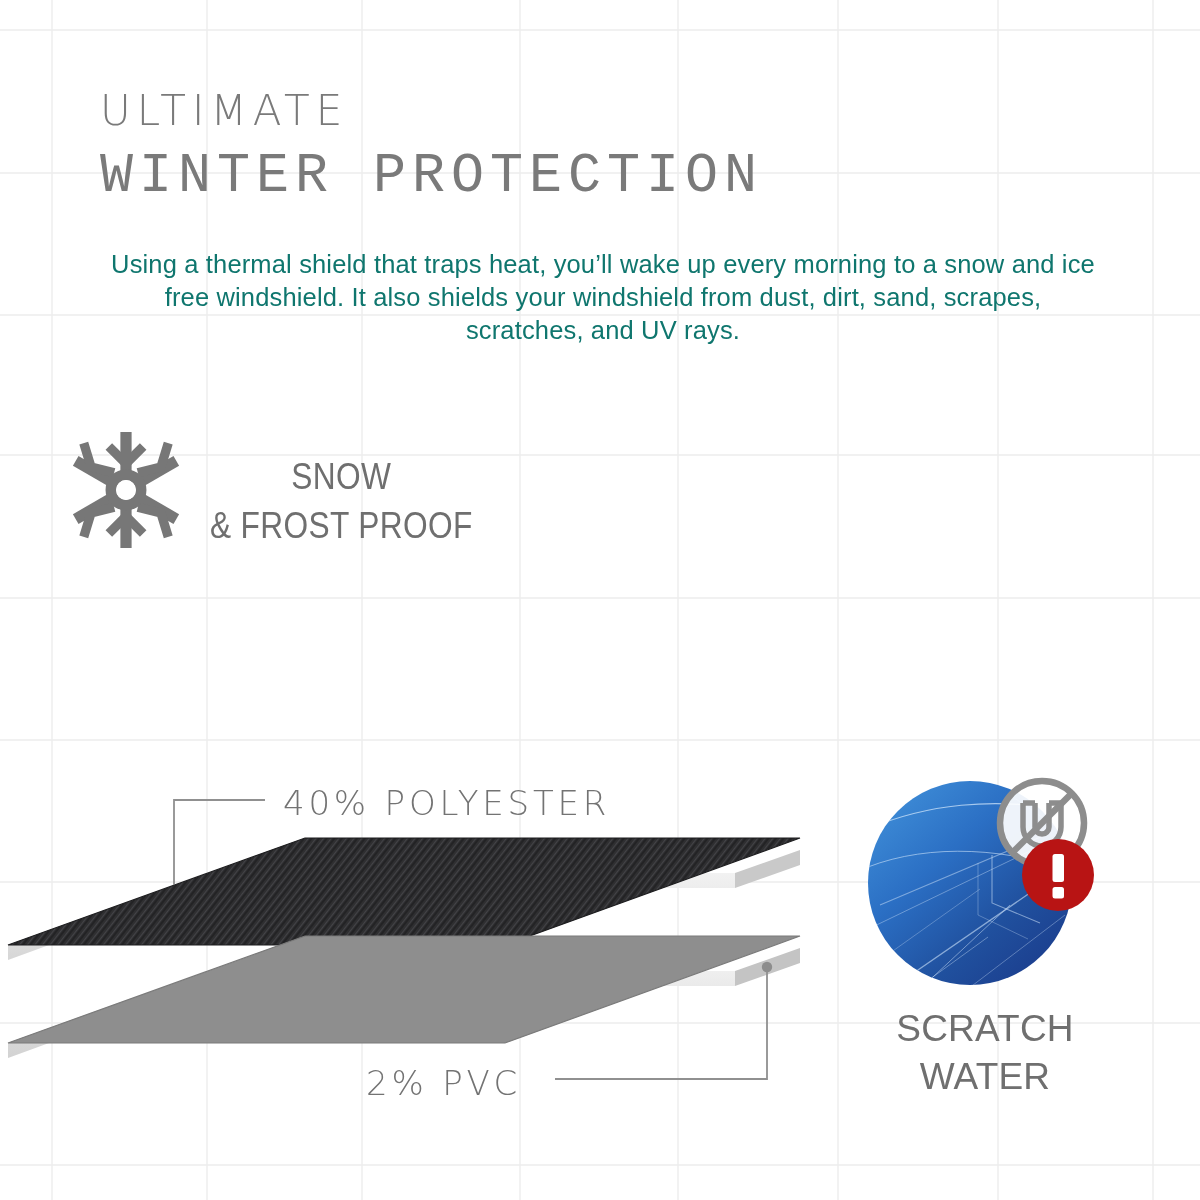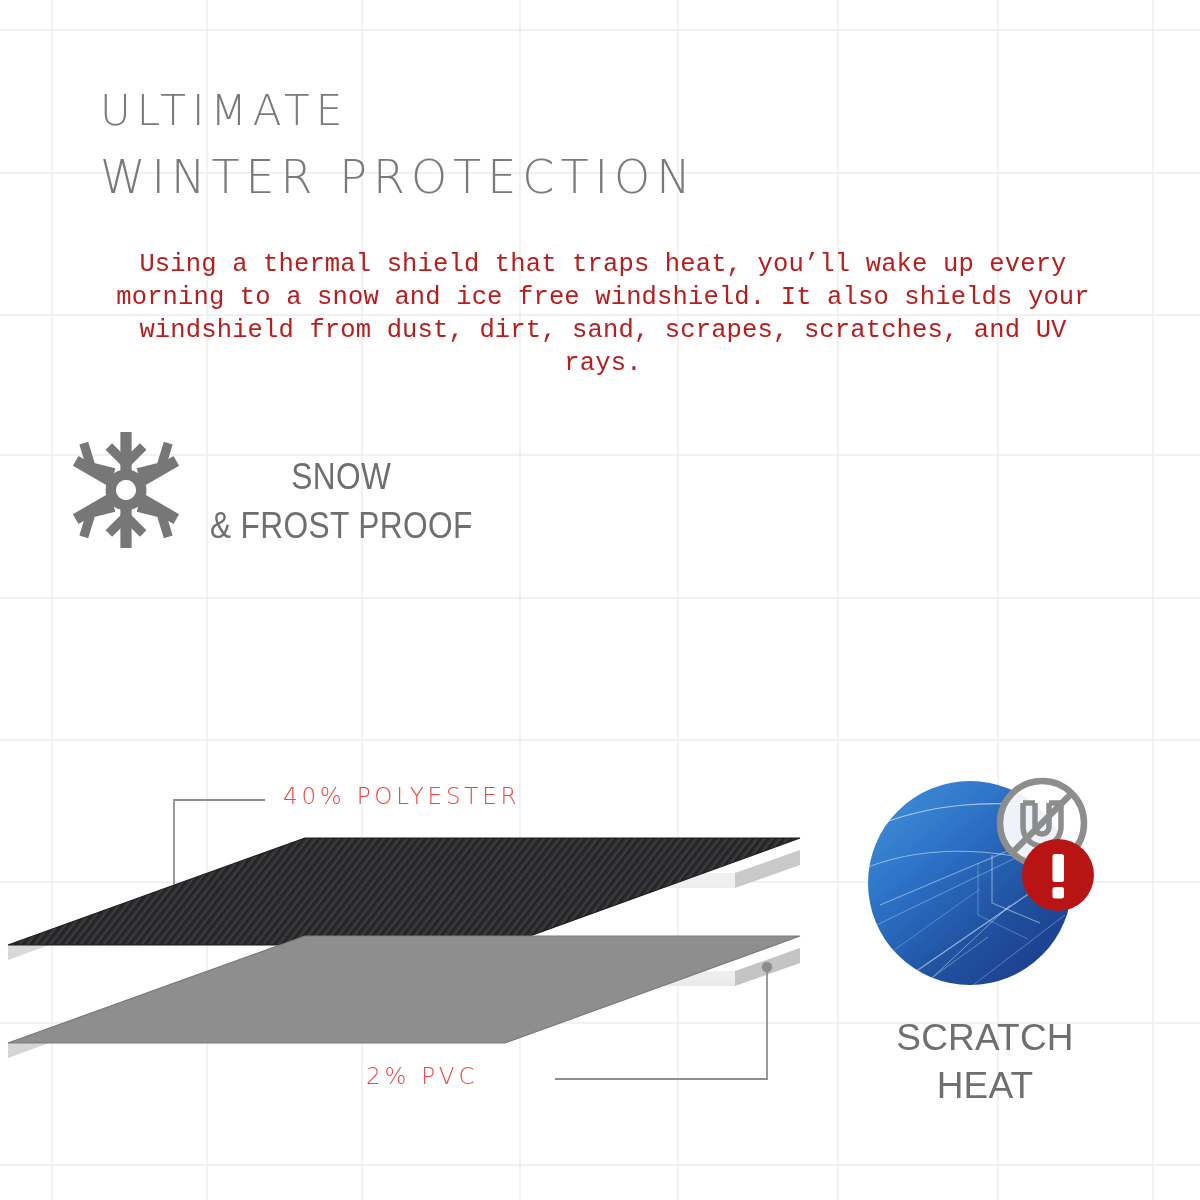--- a/index.html
+++ b/index.html
@@ -42,34 +42,34 @@
   }
   .title-line {
     font-family: "DejaVu Sans", sans-serif;
     font-weight: 200;
     font-size: 42px;
     line-height: 66px;
     letter-spacing: 6.0px;
     color: #7a7a7a;
     white-space: nowrap;
   }
-  .title-line.l2 { font-size: 46px; }
+  .title-line.l2 { font-size: 55px; font-family: Liberation Mono, monospace; }
 
   #intro-paragraph {
     position: absolute;
     left: 108px;
     top: 248px;
     width: 990px;
     text-align: center;
-    font-family: Liberation Mono, monospace;
+    font-family: Liberation Sans, sans-serif;
     font-weight: 300;
     font-size: 25.5px;
     line-height: 33px;
     letter-spacing: 0.15px;
-    color: #b91c1c;
+    color: #0f766e;
   }
 
   
   #features {
     position: absolute;
     left: 60px;
     top: 415px;
     width: 1080px;
     display: flex;
   }
@@ -103,23 +103,23 @@
     left: 0;
     top: 745px;
     width: 1200px;
     height: 400px;
   }
 
   .callout-text {
     position: absolute;
     font-family: "DejaVu Sans", sans-serif;
     font-weight: 300;
-    font-size: 23px;
+    font-size: 34px;
     letter-spacing: 3.8px;
-    color: #ef4444;
+    color: #737373;
     white-space: nowrap;
   }
   #callout-polyester { left: 283px; top: 38px; }
   #callout-pvc       { left: 366px; top: 318px; }
 
   #layer-art {
     position: absolute;
     left: 0;
     top: 0;
   }
@@ -129,21 +129,21 @@
     position: absolute;
     left: 855px;
     top: 755px;
     width: 260px;
   }
   #scratch-art {
     display: block;
     margin: 0 auto;
   }
   #scratch-label {
-    margin-top: 9px;
+    margin-top: 0;
     text-align: center;
     font-family: "Liberation Sans", sans-serif;
     font-weight: 400;
     font-size: 37px;
     line-height: 48px;
     letter-spacing: 0.2px;
     color: #6f6f6f;
   }
   #scratch-label span { display: block; white-space: nowrap; }
 </style>
@@ -316,17 +316,17 @@
 
       <g>
         <circle cx="198" cy="120" r="36" fill="#b81414"></circle>
         <rect x="192.5" y="99" width="11.5" height="28" rx="2.5" fill="#ffffff"></rect>
         <rect x="192.5" y="132" width="11.5" height="11.5" rx="2.5" fill="#ffffff"></rect>
       </g>
     </svg>
 
     <div id="scratch-label">
       <span>SCRATCH</span>
-      <span>HEAT</span>
+      <span>WATER</span>
     </div>
   </div>
 
 </div>
 
 </body></html>

